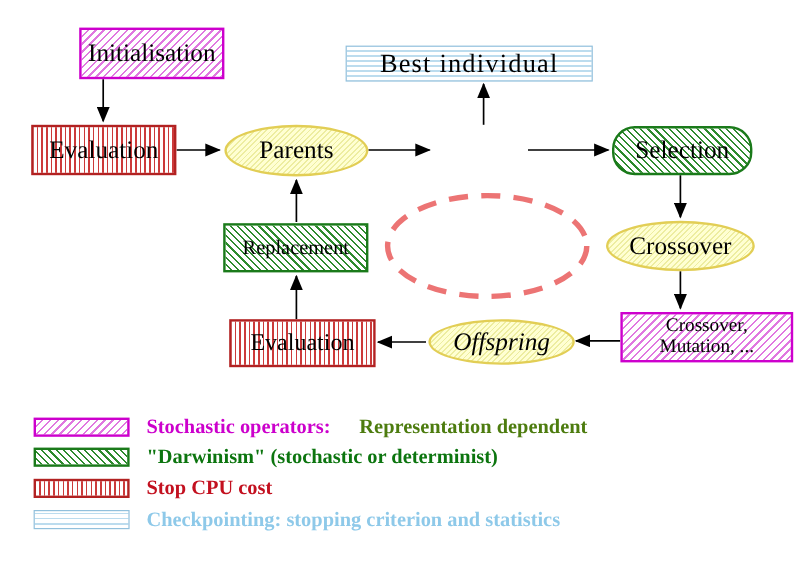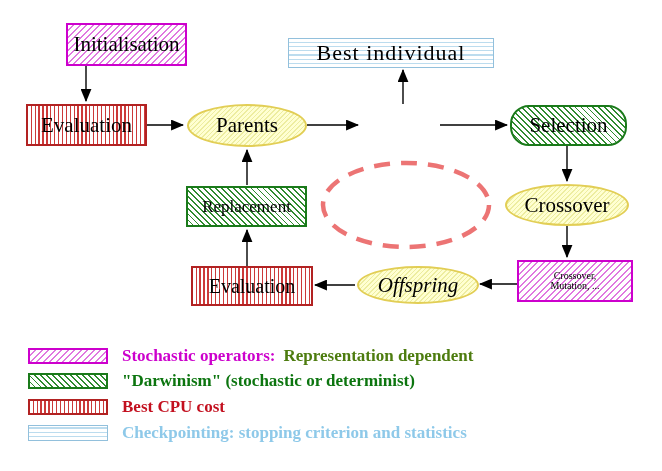--- a/index.html
+++ b/index.html
@@ -40,21 +40,21 @@
     border:2px solid #e2ce55;
   }
   .fs-main{font-size:21px;}
   .generation-label{
     position:absolute;left:323px;top:192px;width:170px;text-align:center;
     color:#ec7474;font-size:21px;
   }
   .legend-swatch{position:absolute;left:28px;width:80px;height:16px;box-sizing:border-box;}
   .legend-text{
     position:absolute;left:122px;font-size:17px;font-weight:bold;white-space:nowrap;
-    display:flex;gap:8px;line-height:1;
+    display:flex;gap:24px;line-height:1;
   }
   .t-magenta{color:#cc00cc;}
   .t-yellow{color:#4d7c0f;}
   .t-green{color:#0c750f;}
   .t-red{color:#c3101f;}
   .t-cyan{color:#8ec9e9;}
 </style>
 </head>
 <body>
 
@@ -98,21 +98,21 @@
 
 
   <div class="node p-green fs-main" style="left:510px;top:105px;width:117px;height:41px;border-radius:19px;">
     <span>Selection</span>
   </div>
 
   <div class="node ellipse p-yellow fs-main" style="left:505px;top:184px;width:124px;height:42px;">
     <span>Crossover</span>
   </div>
 
-  <div class="node p-magenta" style="left:517px;top:260px;width:116px;height:42px;font-size:10px;flex-direction:column;">
+  <div class="node p-magenta" style="left:517px;top:260px;width:144px;height:42px;font-size:16px;flex-direction:column;">
     <span>Crossover,</span>
     <span>Mutation, ...</span>
   </div>
 
   <div class="node ellipse p-yellow fs-main" style="left:357px;top:266px;width:122px;height:38px;font-style:italic;">
     <span>Offspring</span>
   </div>
 
   <div class="node p-red" style="left:191px;top:266px;width:122px;height:40px;font-size:20px;">
     <span>Evaluation</span>
@@ -129,21 +129,21 @@
     <span class="t-yellow">Representation dependent</span>
   </div>
 
   <div class="legend-swatch p-green" style="top:373px;"></div>
   <div class="legend-text" style="top:372px;">
     <span class="t-green">"Darwinism" (stochastic or determinist)</span>
   </div>
 
   <div class="legend-swatch p-red" style="top:399px;"></div>
   <div class="legend-text" style="top:398px;">
-    <span class="t-red">Best CPU cost</span>
+    <span class="t-red">Stop CPU cost</span>
   </div>
 
   <div class="legend-swatch p-cyan" style="top:425px;"></div>
   <div class="legend-text" style="top:424px;">
     <span class="t-cyan">Checkpointing: stopping criterion and statistics</span>
   </div>
 
 </div>
 
 </body></html>

